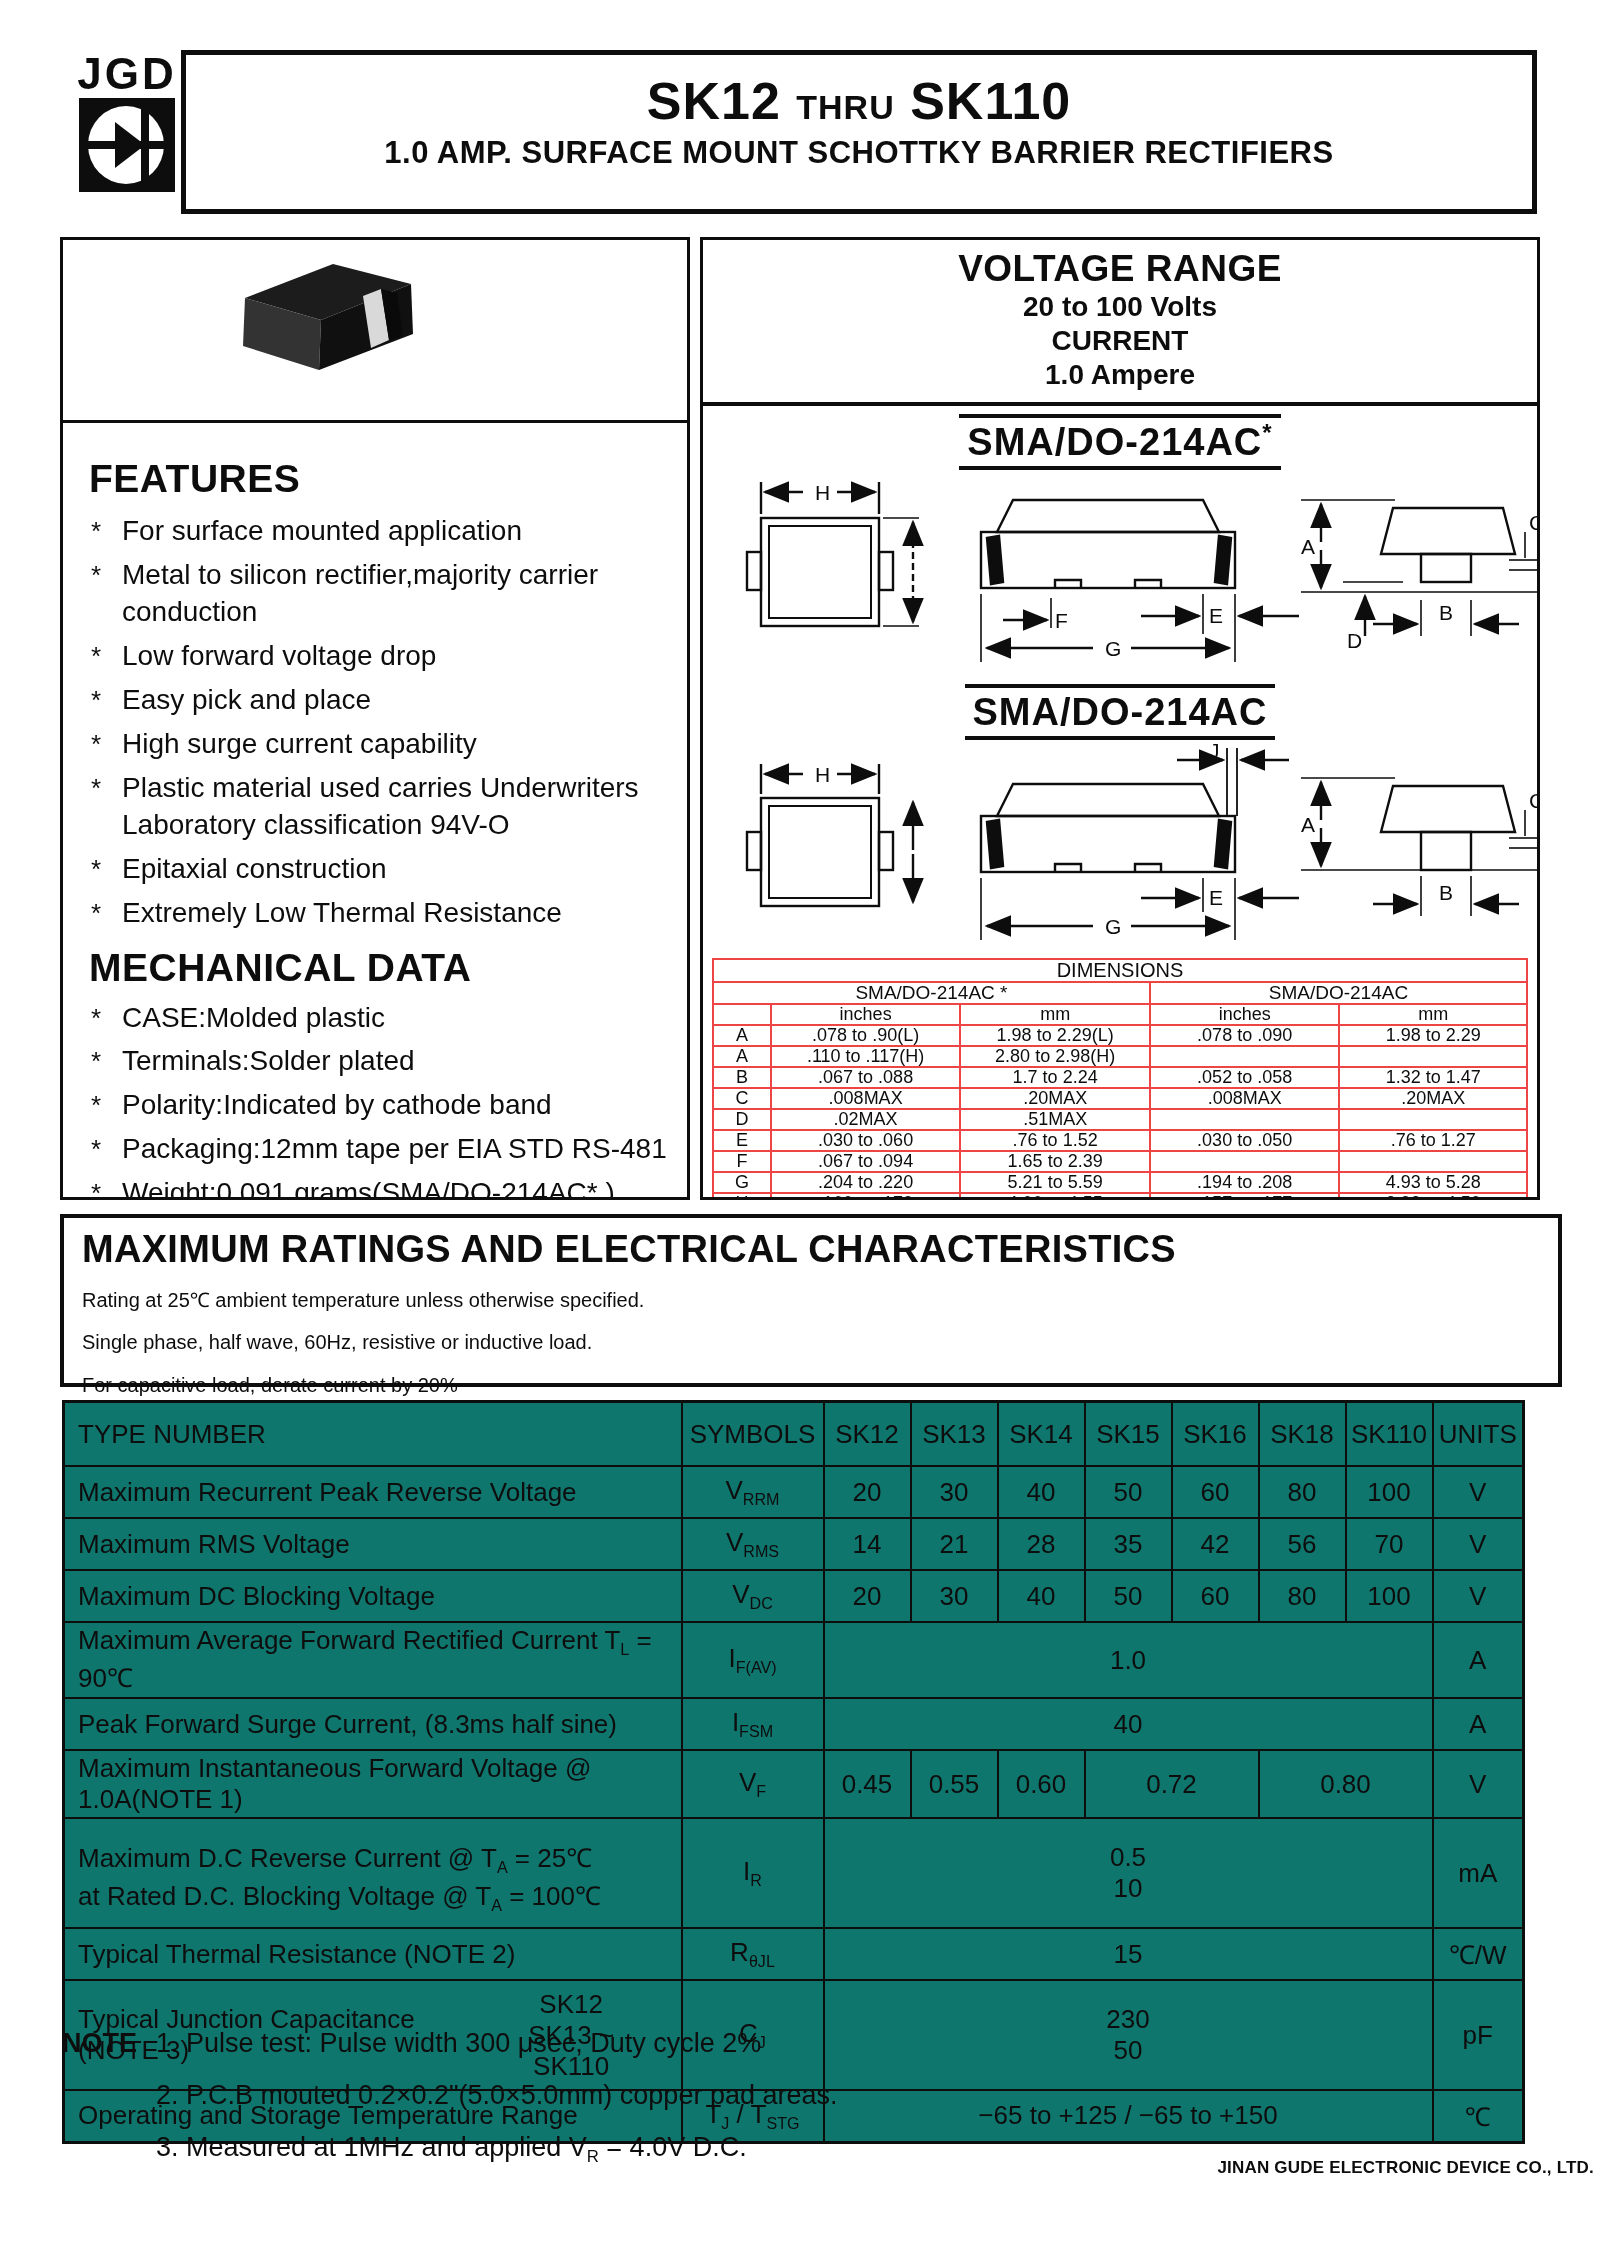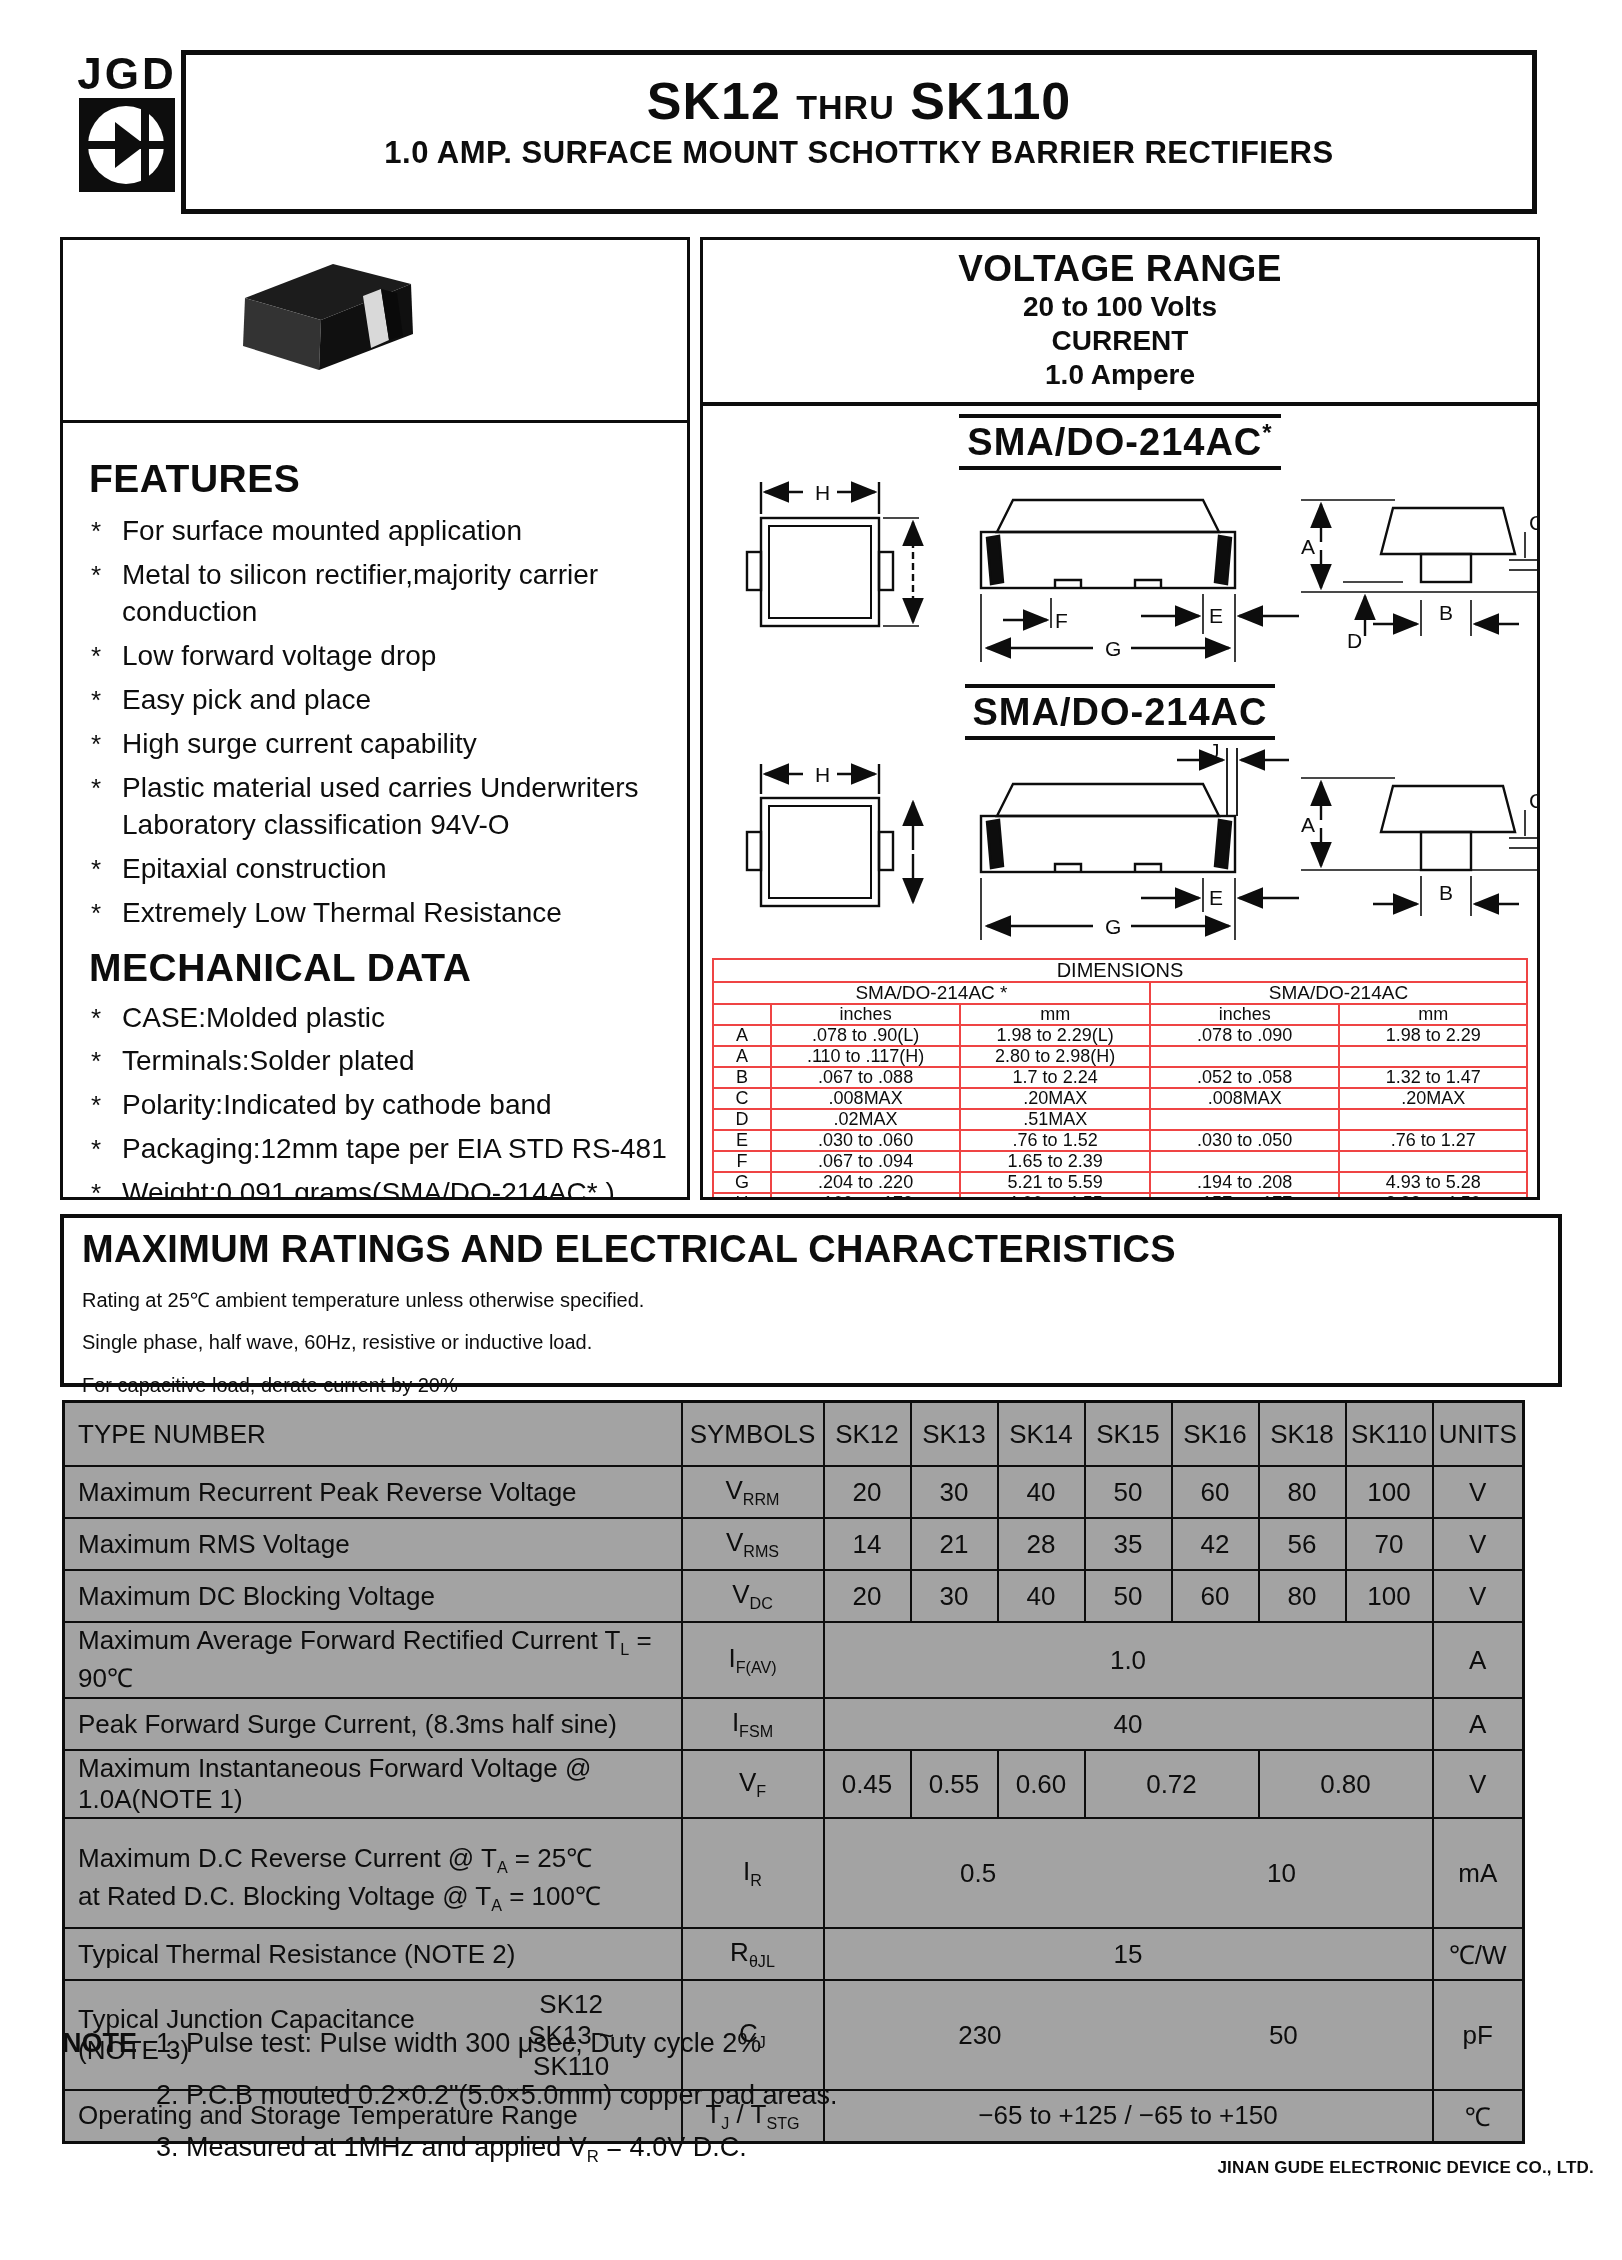--- a/index.html
+++ b/index.html
@@ -38,28 +38,28 @@
   table.dims td{border:2px solid #ef4444;text-align:center;padding:0 3px;height:19px;line-height:1.05;}
   table.dims .dims-title{font-size:20px;}
   table.dims .grp{font-size:19px;}
 
   
   .ratings-box{position:absolute;left:60px;top:1214px;width:1502px;height:173px;border:4px solid #0d0d0d;box-sizing:border-box;padding:10px 0 0 18px;}
   .ratings-title{font-size:38px;font-weight:bold;letter-spacing:0.3px;}
   .ratings-cond{font-size:20px;line-height:1.32;margin-top:16px;}
 
   
-  table.main{position:absolute;left:62px;top:1400px;border-collapse:collapse;table-layout:fixed;width:1460px;background:#a3a3a3;border:3px solid #0d0d0d;font-size:26px;}
+  table.main{position:absolute;left:62px;top:1400px;border-collapse:collapse;table-layout:fixed;width:1460px;background:#0f766e;border:3px solid #0d0d0d;font-size:26px;}
   table.main td{border:2px solid #0d0d0d;text-align:center;vertical-align:middle;padding:0;overflow:hidden;}
   table.main td.lbl{text-align:left;padding:2px 6px 2px 13px;}
   table.main tr.hdr td{height:58px;}
   table.main tr.r{height:52px;}
   table.main tr.tall{height:110px;}
   sub{font-size:0.62em;}
-  .stack{display:flex;flex-direction:row;justify-content:space-around;height:100%;}
+  .stack{display:flex;flex-direction:column;justify-content:space-around;height:100%;}
   .lblflex{display:flex;justify-content:center;align-items:center;height:100%;}
   .subcol{display:flex;flex-direction:column;justify-content:space-around;height:92%;text-align:center;padding-right:26px;font-size:26px;}
   .twoLine{display:flex;flex-direction:column;justify-content:space-between;height:86%;padding-top:8px;}
 
   
   .notes{position:absolute;left:62px;top:2028px;display:flex;font-size:27px;}
   .notes .note-key{font-weight:bold;width:94px;}
   .notes .note-lines div{margin-bottom:21px;}
   .footer{position:absolute;right:28px;top:2158px;font-size:17px;font-weight:bold;letter-spacing:0.2px;}
 </style>

